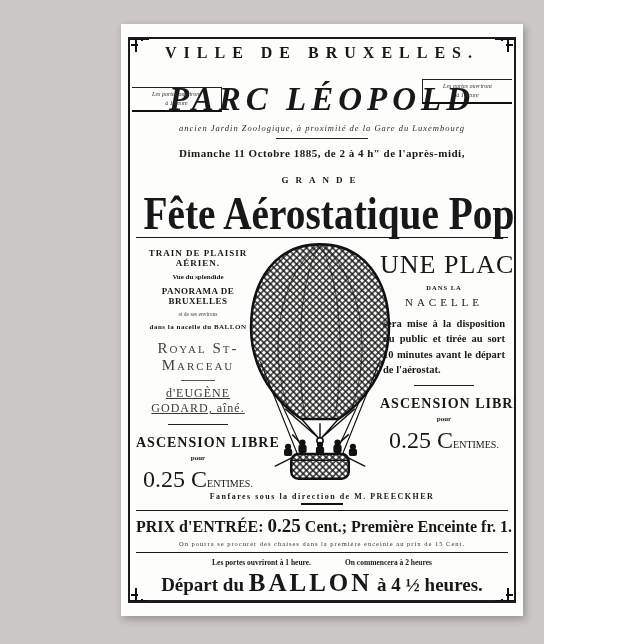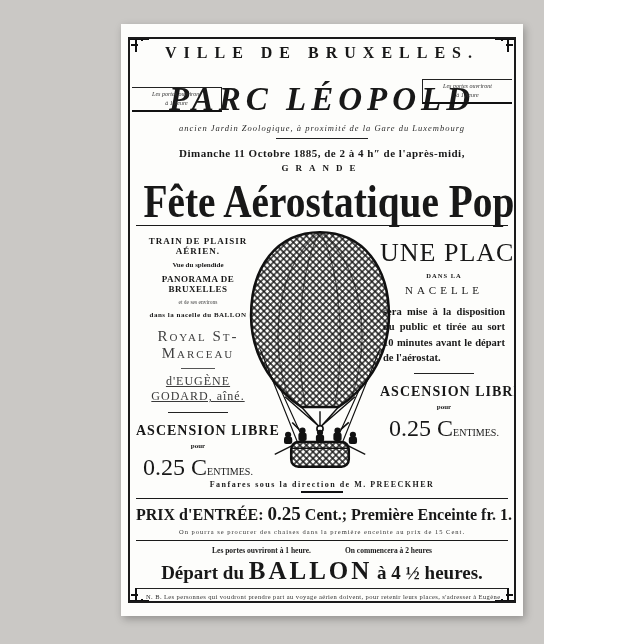--- a/index.html
+++ b/index.html
@@ -45,21 +45,21 @@
     font-size:6px;line-height:1.5;color:#333;
     padding-top:2px;box-sizing:border-box;
   }
   .side-note.left{left:-4px;top:10px;border-right:1px solid #222;}
   .side-note.right{right:-4px;top:2px;border-left:1px solid #222;}
   .subtitle{font-style:italic;font-size:8.5px;color:#2c2c2c;margin-top:2px;letter-spacing:1px;}
   .rule-short{width:92px;border-top:1.5px solid #222;margin:5px auto 0 auto;}
   .rule-full{border-top:1.5px solid #1a1a1a;margin-top:5px;}
   .rule-mini{width:42px;border-top:2.5px solid #111;margin:2px auto;}
   .date-line{font-weight:bold;font-size:11px;margin-top:8px;white-space:nowrap;letter-spacing:0.5px;}
-  .grande{font-weight:bold;font-size:9px;letter-spacing:7px;margin-top:4px;}
+  .grande{font-weight:bold;font-size:9px;letter-spacing:7px;margin-top:16px;}
   .main-title{
     font-weight:bold;font-size:41px;line-height:1.08;white-space:nowrap;
     transform:scale(0.96,1.14);transform-origin:center top;margin-top:3px;
   }
   
   .columns{display:flex;height:247px;position:relative;text-align:center;margin-top:6px;}
   .col-left{width:124px;flex:0 0 auto;padding-top:4px;}
   .col-right{width:128px;flex:0 0 auto;padding-top:2px;}
   .col-center{flex:1 1 auto;position:relative;}
   .balloon{

